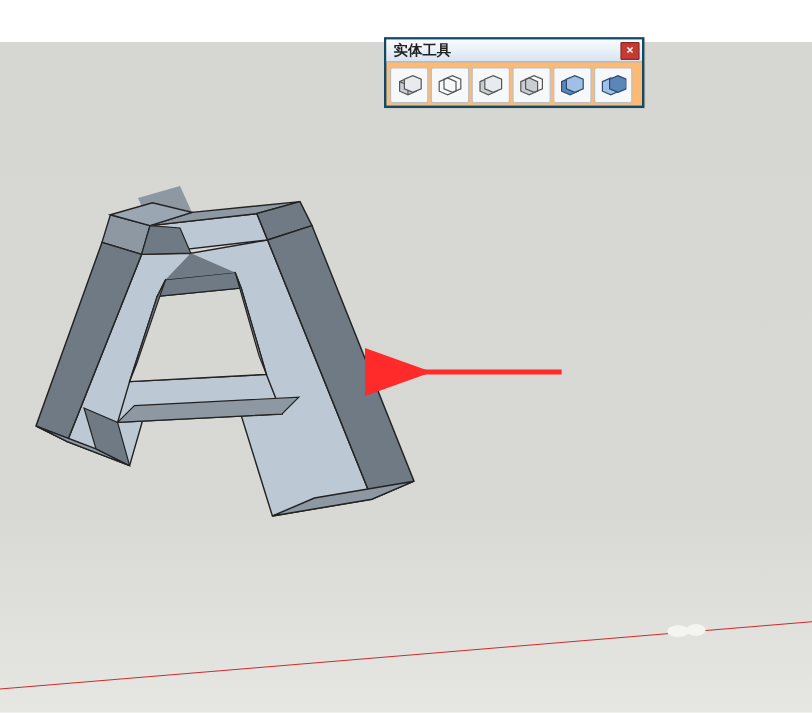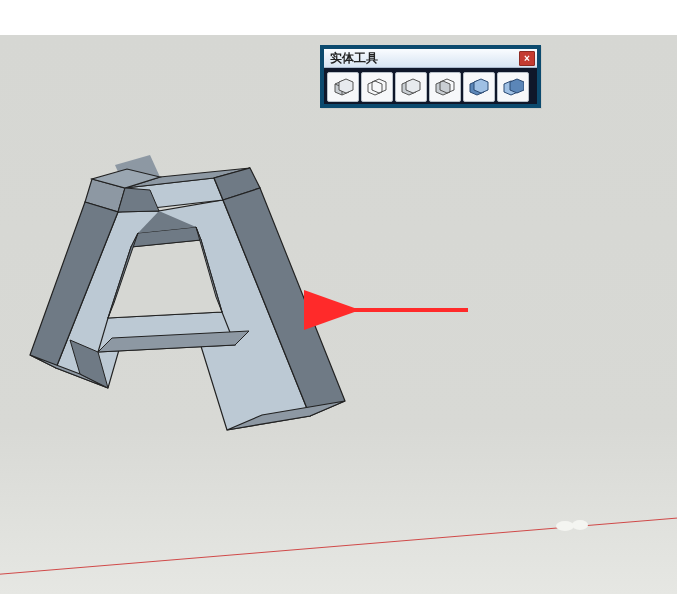--- a/index.html
+++ b/index.html
@@ -2,22 +2,22 @@
 <html><head>
 <meta charset="utf-8">
 <style>
   html,body{margin:0;padding:0;width:677px;height:594px;font-family:"Microsoft YaHei","SimSun",Arial,sans-serif;overflow:hidden;background:#fff;}
   .app{position:relative;width:677px;height:594px;background:#fff;}
   
   .viewport{position:absolute;left:0;top:35px;width:677px;height:559px;background:linear-gradient(#d6d7d3 0%,#d8d9d5 70%,#e6e7e3 100%);}
   .viewport svg{position:absolute;left:0;top:0;}
   
   .solid-toolbar{
-    position:absolute;left:320px;top:45px;width:213px;height:55px;
-    background:#0f172a;border:4px solid #0c4a6e;
+    position:absolute;left:320px;top:31px;width:213px;height:55px;
+    background:#fdba74;border:2px solid #0c4a6e;
     box-shadow:1px 1px 0 rgba(0,0,0,.05);
     font-size:12px;
   }
   .solid-toolbar .titlebar{
     height:18px;line-height:18px;
     background:linear-gradient(#fafcff,#d7e4f2);
     border-bottom:1px solid #a9b8cc;
     padding-left:6px;
     position:relative;
     font-weight:bold;

